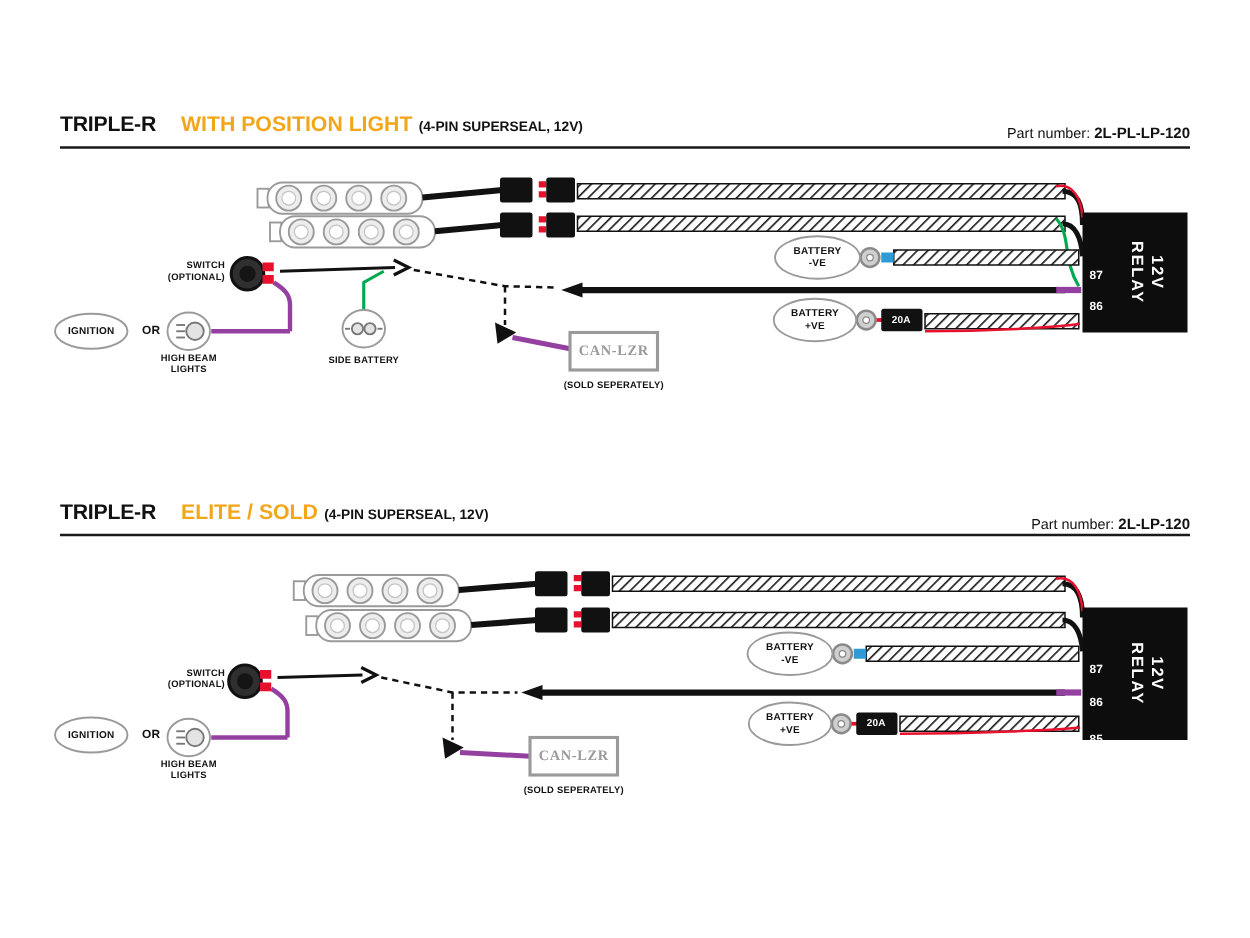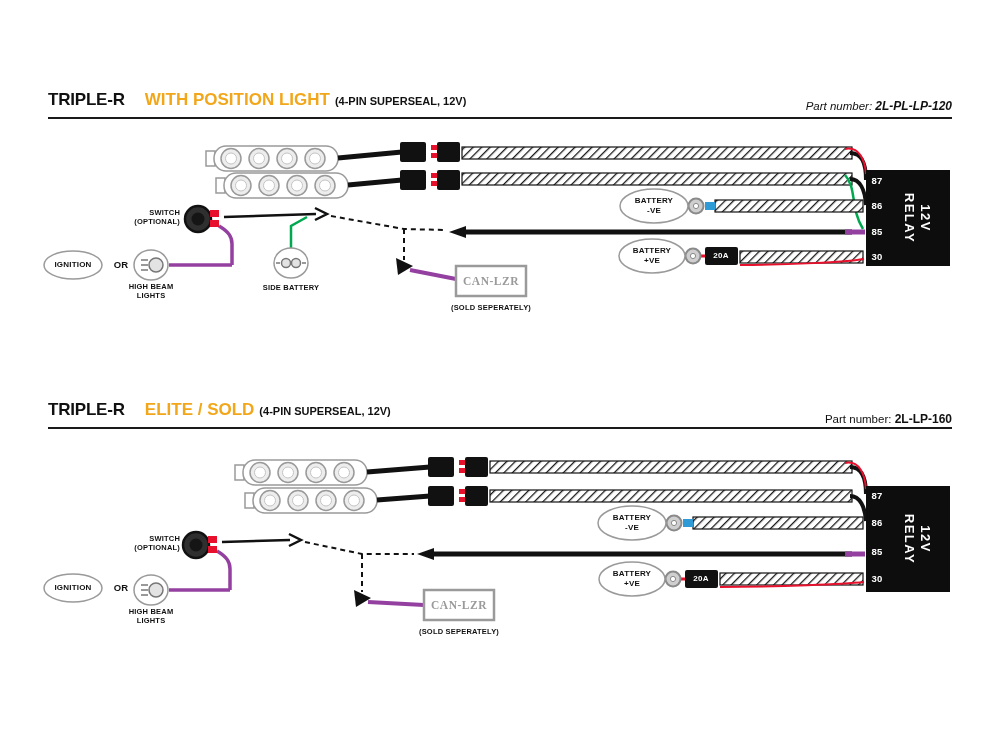--- a/index.html
+++ b/index.html
@@ -16,21 +16,21 @@
   .part .pv { font-weight:800; font-size:12px; }
   .rule { position:absolute; left:48px; right:48px; height:1.5px; background:#1a1a1a; }
 
   
   .lbl { position:absolute; transform:translate(-50%,-50%); white-space:pre-line;
          text-align:center; font-weight:bold; line-height:1.25; letter-spacing:.2px; color:#111; }
   .lbl.right { transform:translate(-100%,-50%); text-align:right; }
   .s7 { font-size:7.5px; } .s8 { font-size:8px;text-align:center; } .s9 { font-size:9.5px; }
   .white { color:#fff; }
   .gray  { color:#9a9a9a;font-family:Liberation Serif, serif; }
-  .pin { font-size:9.5px; color:#fff; }
+  .pin { font-size:9.5px; color:#fff;margin-top:40px; }
   .rotate { transform:translate(-50%,-50%) rotate(90deg); }
   .relay-lbl { font-size:13px; letter-spacing:1.5px; }
   .can-lbl { font-size:11.5px; letter-spacing:.5px; }
 
   
   .ol   { fill:#fff; stroke:#9a9a9a; stroke-width:1.5; }
   .ol2  { fill:#ededed; stroke:#9a9a9a; stroke-width:1.5; }
   .ol3  { fill:#fff; stroke:#c4c4c4; stroke-width:1; }
   .glyph{ fill:#e3e3e3; stroke:#777; stroke-width:1.5; }
   .gl   { stroke:#777; stroke-width:1.5; }
@@ -267,21 +267,21 @@
 
       <ellipse cx="73" cy="588" rx="29" ry="14" class="ol"></ellipse>
     </g>
   </svg>
 
   <div class="hdr" style="left:48px; top:90px;">
     <span class="t1">TRIPLE-R</span>
     <span class="t2">WITH POSITION LIGHT</span>
     <span class="t3">(4-PIN SUPERSEAL, 12V)</span>
   </div>
-  <div class="part" style="right:48px; top:99px;font-style:italic;">
+  <div class="part" style="right:48px; top:99px;">
     <span>Part number:</span>
     <span class="pv">2L-PL-LP-120</span>
   </div>
   <div class="rule" style="top:117px;"></div>
 
   <div class="lbl right s7" style="left:180px; top:217px;">SWITCH
 (OPTIONAL)</div>
   <div class="lbl s8" style="left:73px;  top:265px;">IGNITION</div>
   <div class="lbl s9" style="left:121px; top:265px;">OR</div>
   <div class="lbl s7" style="left:151px; top:291px;">HIGH BEAM
@@ -300,21 +300,21 @@
   <div class="lbl pin" style="left:877px; top:232px;">85</div>
   <div class="lbl pin" style="left:877px; top:257px;">30</div>
 
   <div class="hdr" style="left:48px; top:400px;">
     <span class="t1">TRIPLE-R</span>
     <span class="t2">ELITE / SOLD</span>
     <span class="t3">(4-PIN SUPERSEAL, 12V)</span>
   </div>
   <div class="part" style="right:48px; top:412px;">
     <span>Part number:</span>
-    <span class="pv">2L-LP-160</span>
+    <span class="pv">2L-LP-120</span>
   </div>
   <div class="rule" style="top:427px;"></div>
 
   <div class="lbl right s7" style="left:180px; top:543px;">SWITCH
 (OPTIONAL)</div>
   <div class="lbl s8" style="left:73px;  top:588px;">IGNITION</div>
   <div class="lbl s9" style="left:121px; top:588px;">OR</div>
   <div class="lbl s7" style="left:151px; top:616px;">HIGH BEAM
 LIGHTS</div>
   <div class="lbl s8" style="left:632px; top:523px;">BATTERY

